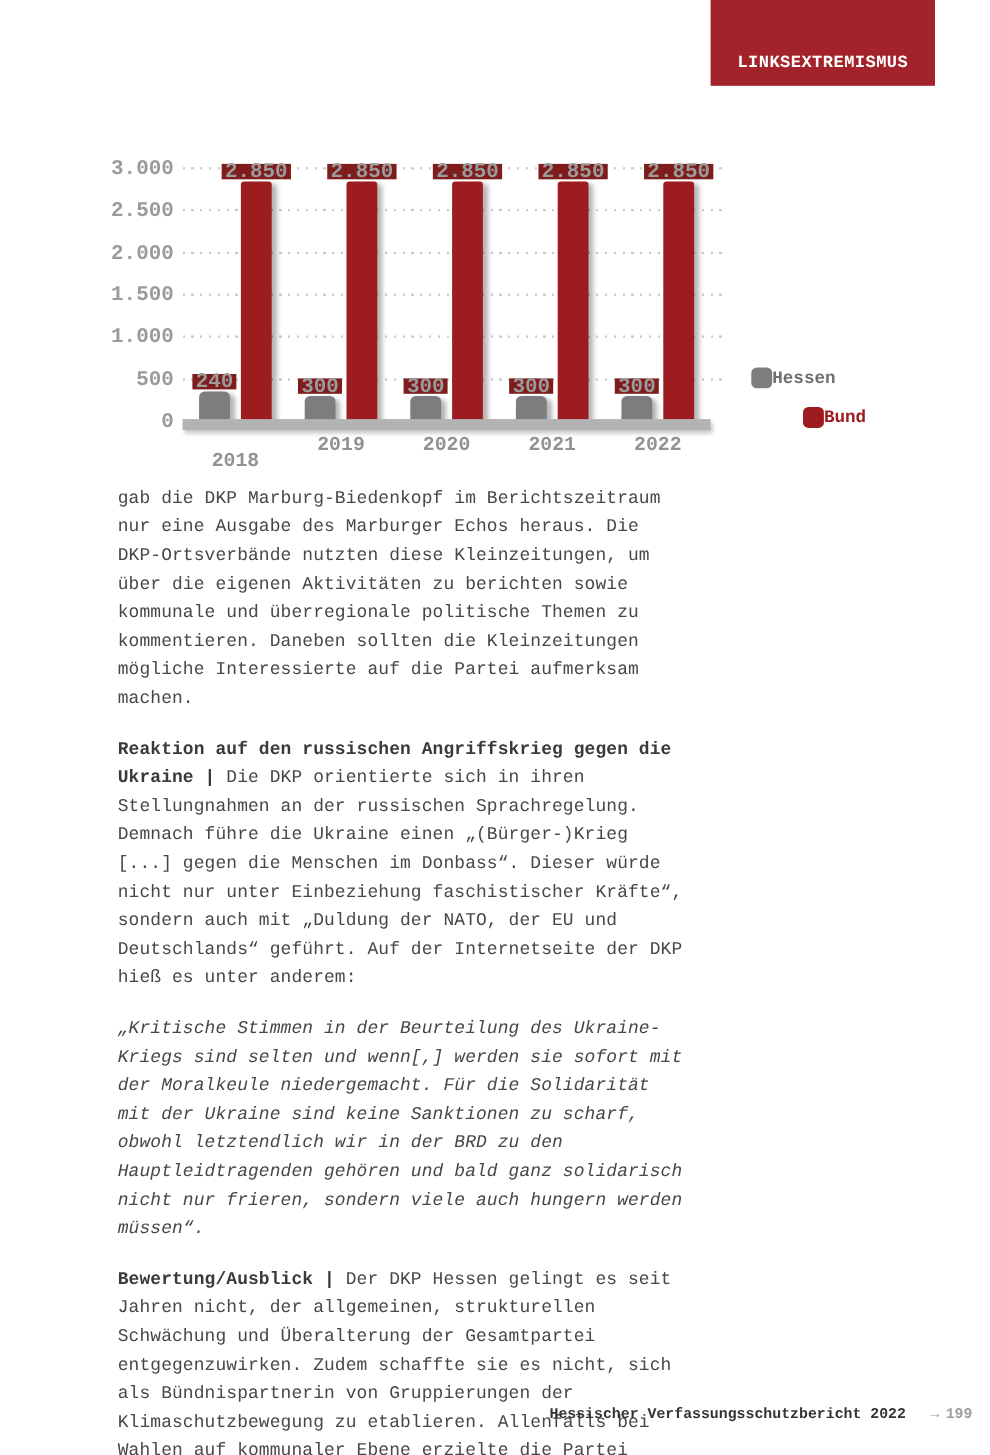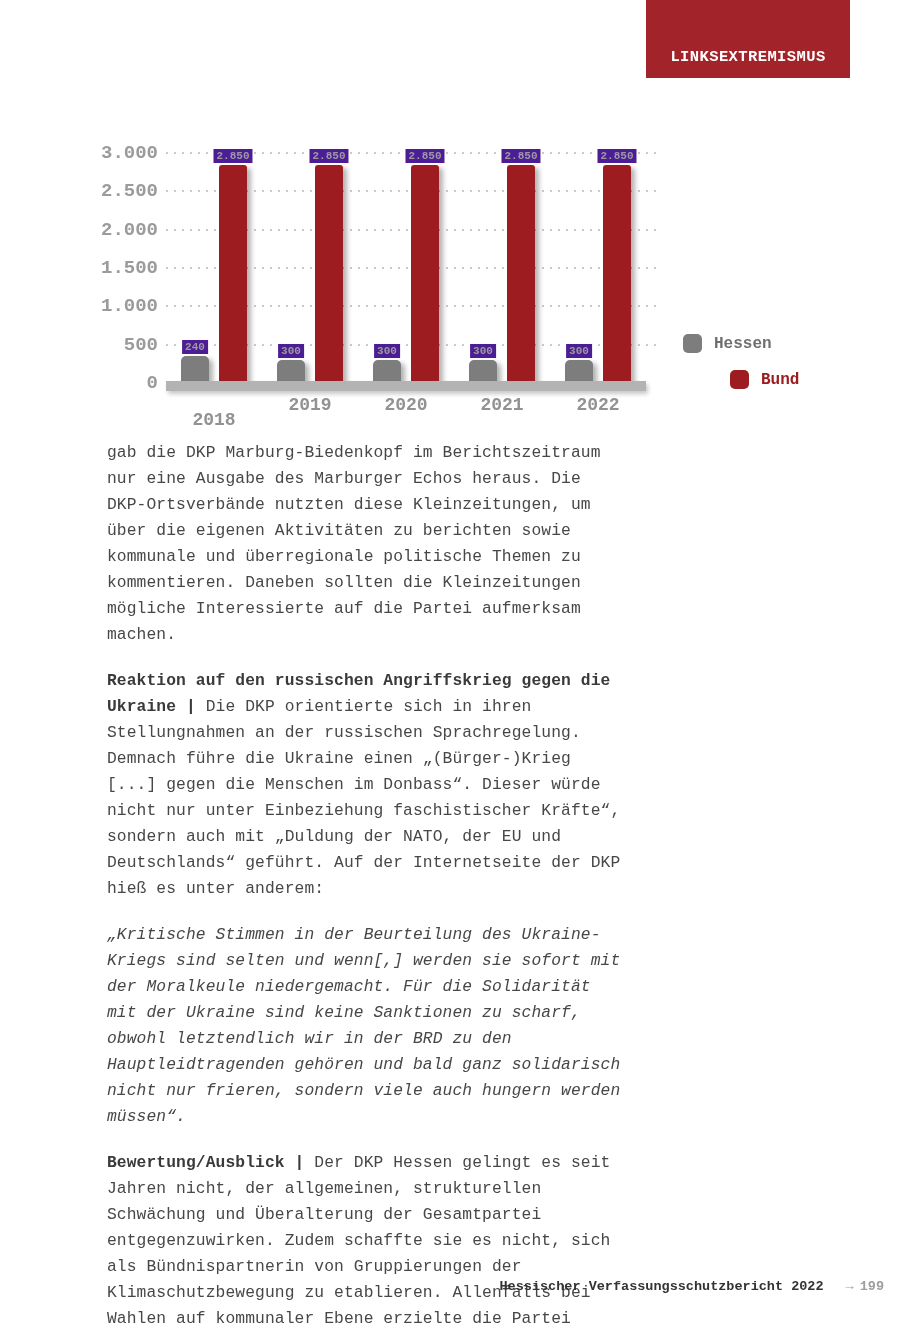--- a/index.html
+++ b/index.html
@@ -29,32 +29,32 @@
   }
   .ylabel {
     position:absolute; left:78px; width:80px; text-align:right; z-index:2;
     font-size:19px; font-weight:bold; color:#9b9b9b; line-height:24px;
   }
   .bar { position:absolute; width:28px; z-index:2; box-shadow:4px 3px 5px rgba(0,0,0,0.30); }
   .bar.hessen { border-radius:5px 5px 0 0; }
   .bar.bund   { border-radius:3px 3px 0 0; }
   .bar-label {
     position:absolute; transform:translateX(-50%); z-index:3;
-    font-size:11px; font-weight:bold; color:#9b9b9b; line-height:14px;
-    background:#4c1d95; padding:0 3px; white-space:nowrap;
+    font-size:19px; font-weight:bold; color:#9b9b9b; line-height:14px;
+    background:#7f1d1d; padding:0 3px; white-space:nowrap;
   }
   .baseline {
     position:absolute; left:166px; top:381px; width:480px; height:10px; z-index:2;
     background:#b3b3b3; box-shadow:2px 3px 4px rgba(0,0,0,0.22);
   }
   .xlabel {
     position:absolute; top:395px; width:96px; text-align:center;
     font-size:18px; font-weight:bold; color:#929292;
   }
-  .legend-row { position:absolute; left:683px; display:flex; align-items:center; gap:12px; }
+  .legend-row { position:absolute; left:683px; display:flex; align-items:center; }
   .legend-swatch { width:19px; height:19px; border-radius:5px; flex:0 0 auto; }
   .legend-label { font-size:16px; font-weight:bold; }
 
   
   .body { position:absolute; left:107px; top:440px; width:517px;
           font-size:16.3px; line-height:26px; color:#474747; letter-spacing:0.1px; }
   .body p { margin:0 0 20px 0; }
   .body p.italic { font-style:italic; }
   .body strong { color:#3a3a3a; }
 

